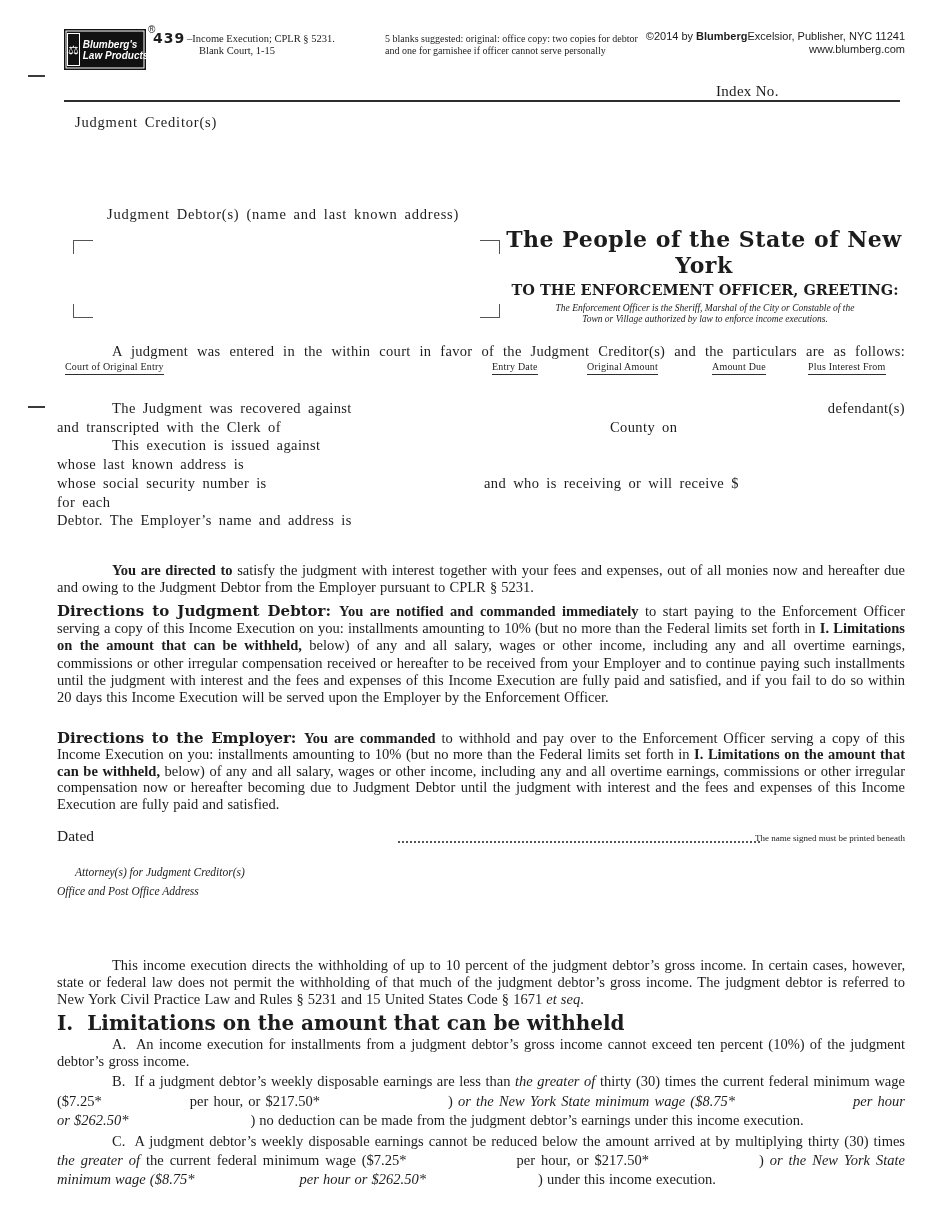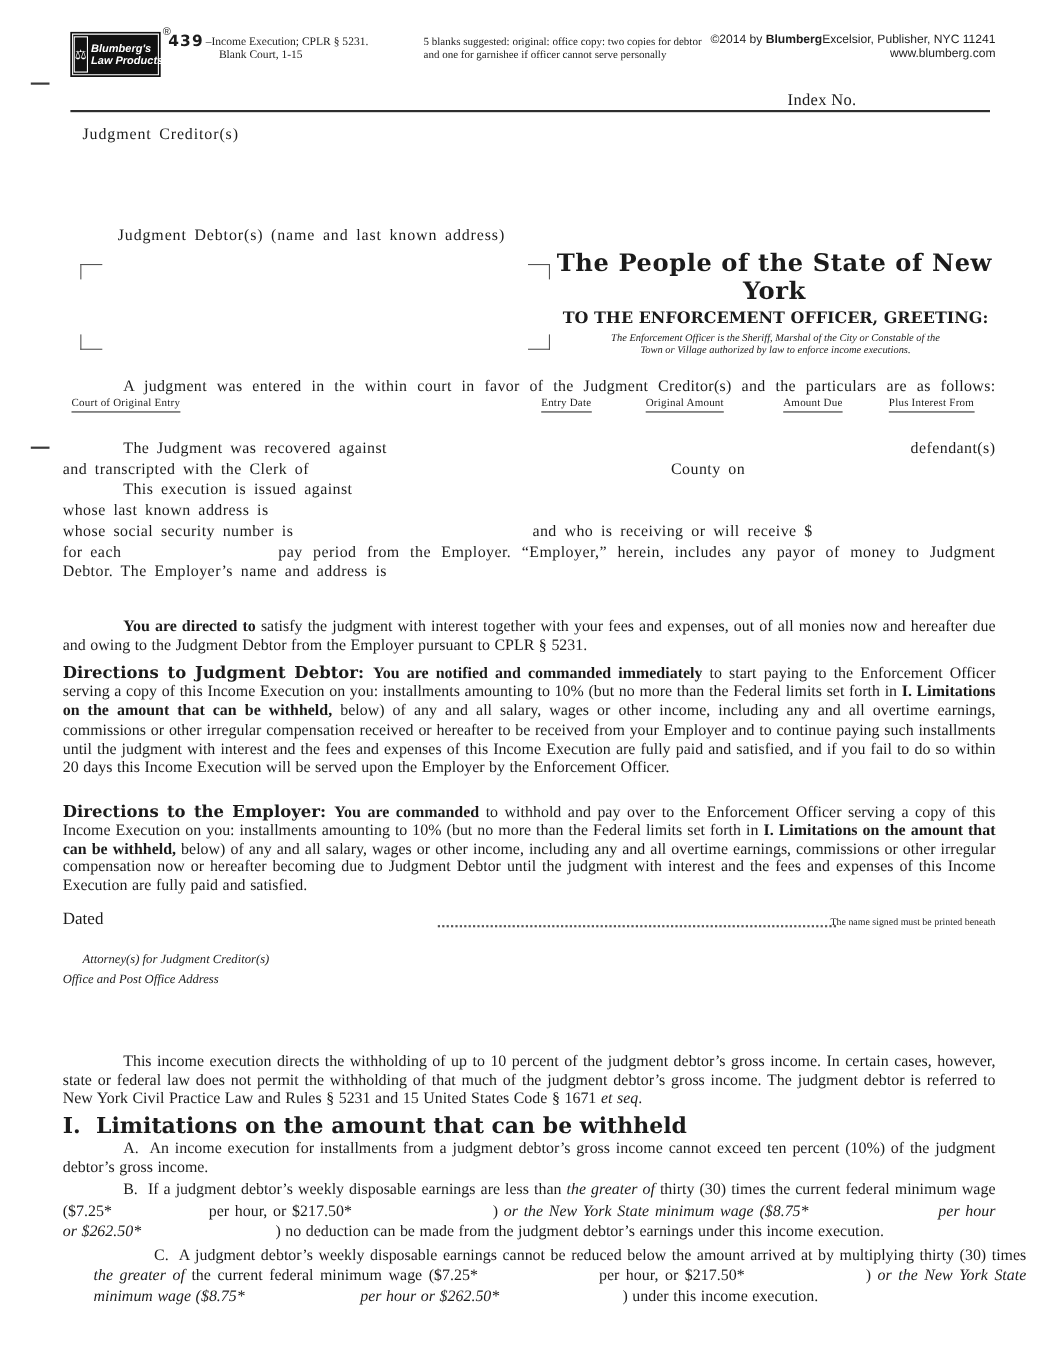--- a/index.html
+++ b/index.html
@@ -56,21 +56,21 @@
   .dotline { left:398px; top:841px; width:362px; height:0; border-bottom:2px dotted #555; }
   .sig-note { right:45px; top:833px; font-size:9px; }
   .atty { left:57px; top:866px; font-style:italic; font-size:11.5px;margin-left:18px; }
   .office { left:57px; top:885px; font-style:italic; font-size:11.5px; }
 
   .imp-head { left:0; top:918px; width:950px; text-align:center; font-family:"DejaVu Serif",serif; font-weight:bold; font-size:22px; }
   .stmt { top:957px; line-height:16.8px; }
   .lim-head { left:57px; top:1011px; font-family:"DejaVu Serif",serif; font-weight:bold; font-size:20px; }
   .lim-a { top:1036px; line-height:17px; }
   .lim-b { top:1072px; line-height:19.5px; }
-  .lim-c { top:1132px; line-height:19px;margin-left:28px; }
+  .lim-c { top:1132px; line-height:19px; }
 </style>
 </head>
 <body>
 
 <div class="page">
 
   <div class="abs logo">
     <span class="logo-icon">⚖</span>
     <span class="logo-text">
       <span>Blumberg's</span><br>
@@ -121,21 +121,20 @@
 
   <span class="abs fill" style="left:112px; top:400px;">The Judgment was recovered against</span>
   <span class="abs fill" style="right:45px; top:400px;">defendant(s)</span>
   <span class="abs fill" style="left:57px; top:419px;">and transcripted with the Clerk of</span>
   <span class="abs fill" style="left:610px; top:419px;">County on</span>
   <span class="abs fill" style="left:112px; top:437px;">This execution is issued against</span>
   <span class="abs fill" style="left:57px; top:456px;">whose last known address is</span>
   <span class="abs fill" style="left:57px; top:475px;">whose social security number is</span>
   <span class="abs fill" style="left:484px; top:475px;">and who is receiving or will receive $</span>
   <span class="abs fill" style="left:57px; top:494px;">for each</span>
-  <span class="abs fill fill-just" style="left:253px; top:494px; width:652px;">pay period from the Employer. “Employer,” herein, includes any payor of money to Judgment</span>
   <span class="abs fill" style="left:57px; top:512px;">Debtor. The Employer’s name and address is</span>
 
   <div class="abs para" style="top:562px;">
     <span class="lead-ind"></span><span class="bold">You are directed to</span><span> satisfy the judgment with interest together with your fees and expenses, out of all monies now and hereafter due and owing to the Judgment Debtor from the Employer pursuant to CPLR § 5231.</span>
   </div>
 
   <div class="abs para" style="top:603px;">
     <span class="dir-head">Directions to Judgment Debtor: </span><span class="bold">You are notified and commanded immediately </span><span>to start paying to the Enforcement Officer serving a copy of this Income Execution on you: installments amounting to 10% (but no more than the Federal limits set forth in </span><span class="bold">I. Limitations on the amount that can be withheld,</span><span> below) of any and all salary, wages or other income, including any and all overtime earnings, commissions or other irregular compensation received or hereafter to be received from your Employer and to continue paying such installments until the judgment with interest and the fees and expenses of this Income Execution are fully paid and satisfied, and if you fail to do so within 20 days this Income Execution will be served upon the Employer by the Enforcement Officer.</span>
   </div>
 

